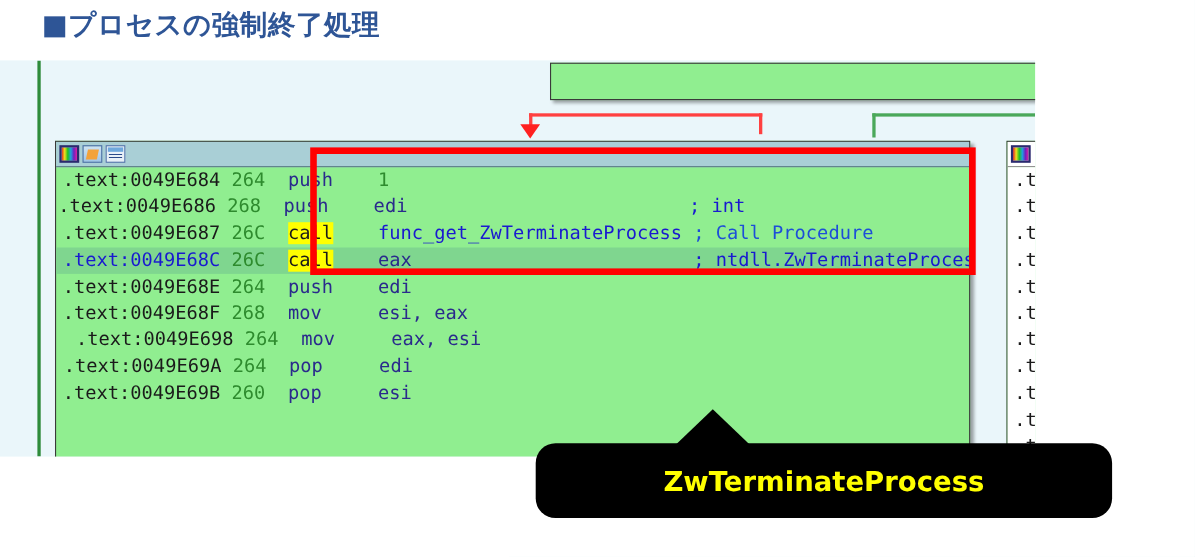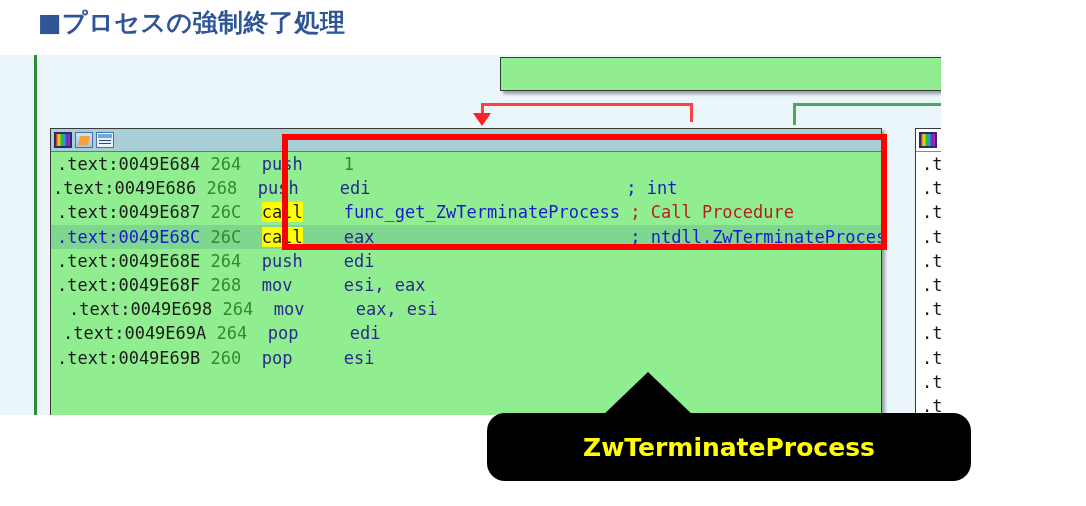--- a/index.html
+++ b/index.html
@@ -62,21 +62,21 @@
   .line.sel{background:#7fd68f;}
   .seg{color:#1a1a1a;}
   .addr{color:#1a1a1a;}
   .addr-b{color:#1919d0;}
   .sp{color:#2e8b2e;}
   .mn{color:#2a2a8c;}
   .mn-call{color:#1a1a1a;background:#ffff00;}
   .op{color:#2a2a8c;}
   .op-name{color:#1919d0;}
   .cmt{color:#1919d0;}
-  .cmt-gray{color:#b91c1c;}
+  .cmt-gray{color:#1d4ed8;}
   .num{color:#2e8b2e;}
 
   
   #red-box{position:absolute;border:6px solid #ff0000;box-sizing:border-box;}
 
   
   #callout{position:absolute;background:#000;border-radius:18px;
            display:flex;align-items:center;justify-content:center;
            font-family:"DejaVu Sans","Liberation Sans",sans-serif;
            font-size:25px;font-weight:bold;white-space:nowrap;}
@@ -120,21 +120,21 @@
       <span class="ico ico-win"></span>
     </div>
     <div class="node-body" id="main-lines">
         <div class="line" style="padding-left: 6px;"><span class="addr">.text:0049E684</span><span class="seg"> </span><span class="sp">264</span><span class="seg">  </span><span class="mn">push</span><span class="seg">    </span><span class="num">1</span></div>
         <div class="line" style="padding-left: 2px;"><span class="addr">.text:0049E686</span><span class="seg"> </span><span class="sp">268</span><span class="seg">  </span><span class="mn">push</span><span class="seg">    </span><span class="op">edi</span><span class="seg">                         </span><span class="cmt">; int</span></div>
         <div class="line" style="padding-left: 6px;"><span class="addr">.text:0049E687</span><span class="seg"> </span><span class="sp">26C</span><span class="seg">  </span><span class="mn-call">call</span><span class="seg">    </span><span class="op-name">func_get_ZwTerminateProcess</span><span class="seg"> </span><span class="cmt-gray">; Call Procedure</span></div>
         <div class="line sel" style="padding-left: 6px;"><span class="addr-b">.text:0049E68C</span><span class="seg"> </span><span class="sp">26C</span><span class="seg">  </span><span class="mn-call">call</span><span class="seg">    </span><span class="op">eax</span><span class="seg">                         </span><span class="cmt">; ntdll.ZwTerminateProcess</span></div>
         <div class="line" style="padding-left: 6px;"><span class="addr">.text:0049E68E</span><span class="seg"> </span><span class="sp">264</span><span class="seg">  </span><span class="mn">push</span><span class="seg">    </span><span class="op">edi</span></div>
         <div class="line" style="padding-left: 6px;"><span class="addr">.text:0049E68F</span><span class="seg"> </span><span class="sp">268</span><span class="seg">  </span><span class="mn">mov</span><span class="seg">     </span><span class="op">esi, eax</span></div>
         <div class="line" style="padding-left: 18px;"><span class="addr">.text:0049E698</span><span class="seg"> </span><span class="sp">264</span><span class="seg">  </span><span class="mn">mov</span><span class="seg">     </span><span class="op">eax, esi</span></div>
-        <div class="line" style="padding-left: 12px;"><span class="addr">.text:0049E69A</span><span class="seg"> </span><span class="sp">264</span><span class="seg">  </span><span class="mn">pop</span><span class="seg">     </span><span class="op">edi</span></div>
+        <div class="line" style="padding-left: 7px;"><span class="addr">.text:0049E69A</span><span class="seg"> </span><span class="sp">264</span><span class="seg">  </span><span class="mn">pop</span><span class="seg">     </span><span class="op">edi</span></div>
         <div class="line" style="padding-left: 6px;"><span class="addr">.text:0049E69B</span><span class="seg"> </span><span class="sp">260</span><span class="seg">  </span><span class="mn">pop</span><span class="seg">     </span><span class="op">esi</span></div>
       </div>
   </div>
 
   <div class="node" style="left:915px; top:73px; width:120px; height:290px;">
     <div class="node-title" style="background:#ffffff;border-bottom:1px solid #888;">
       <span class="ico ico-rainbow"></span>
     </div>
     <div class="node-body" id="right-lines" style="background:#ffffff;">
         <div class="line" style="padding-left: 6px;"><span class="addr">.t</span></div>
@@ -149,15 +149,15 @@
         <div class="line" style="padding-left: 6px;"><span class="addr">.t</span></div>
         <div class="line" style="padding-left: 6px;"><span class="addr">.t</span></div>
       </div>
   </div>
 
   <div id="red-box" style="left:282px; top:79px; width:605px; height:116px;"></div>
 
 </div>
 
 <div id="callout-tail" style="left:600px; top:372px;"></div>
-<div id="callout" style="left:487px; top:413px; width:484px; height:68px;">
+<div id="callout" style="left:487px; top:403px; width:524px; height:68px;">
   <span class="cy">ZwTerminateProcess</span>
 </div>
 
 </body></html>

